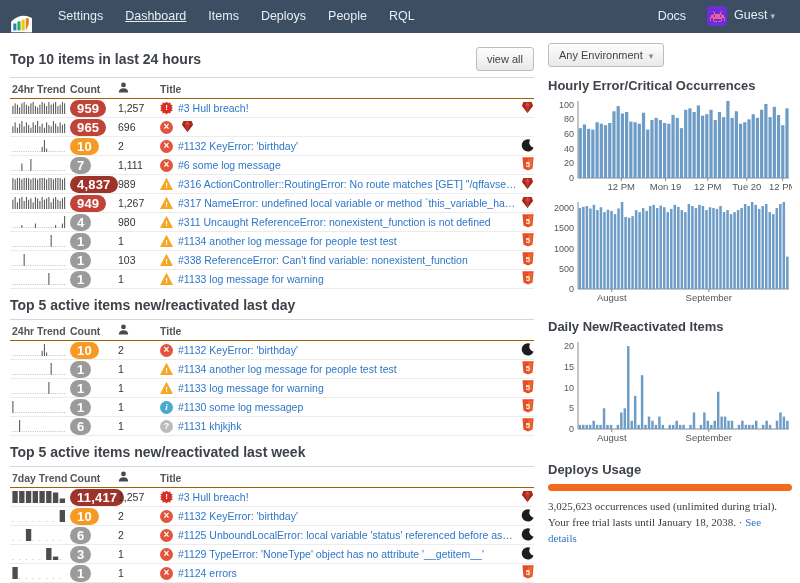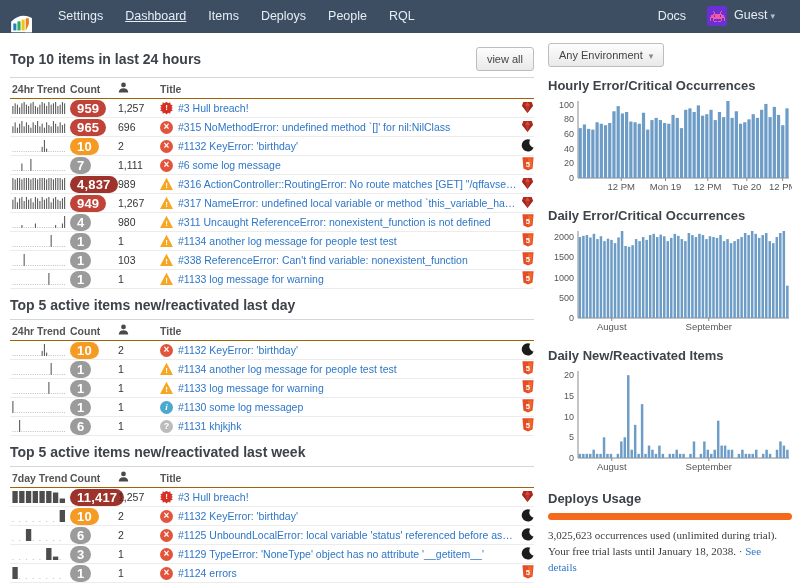--- a/index.html
+++ b/index.html
@@ -205,23 +205,20 @@
                 <rect x="45.4" y="6.333333333333333" width="1" height="6.666666666666667" fill="#4d4d4d"></rect>
                 <rect x="47.65" y="2.333333333333334" width="1" height="10.666666666666666" fill="#4d4d4d"></rect>
                 <rect x="49.9" y="5" width="1" height="8" fill="#4d4d4d"></rect>
                 <rect x="52.15" y="3.666666666666666" width="1" height="9.333333333333334" fill="#4d4d4d"></rect>
               </svg></span>
             <span class="c-badge"><span class="badge b-red">965</span></span>
             <span class="c-count">696</span>
             <span class="c-icon">
               <span class="lvl lvl-error">×</span>
             </span>
-            <span class="c-title">
-              <a class="title-link">#315 NoMethodError: undefined method `[]' for nil:NilClass</a>
-            </span>
             <span class="c-plat"><svg width="13" height="13" viewBox="0 0 14 14">
                 <path fill="#b5271b" d="M2.5 1.2h9L13 5 7 13 1 5z"></path>
                 <path fill="#e0604f" d="M7 1.2 4.5 5 7 13 9.5 5z" opacity="0.75"></path>
                 <path fill="#8f1d13" d="M1 5h12L7 13z" opacity="0.45"></path>
               </svg></span>
           </div>
           <div class="row">
             <span class="c-trend"><svg width="54" height="13" viewBox="0 0 54 13">
                 <rect x="0.4" y="12" width="1" height="1" fill="#c0c0c0"></rect>
                 <rect x="2.65" y="12" width="1" height="1" fill="#c0c0c0"></rect>
@@ -979,21 +976,20 @@
           <line x1="117.565" y1="82" x2="117.565" y2="85" stroke="#8a8a8a" stroke-width="1"></line>
           <text x="117.565" y="94" text-anchor="middle" font-size="9.5" fill="#555" font-family="Liberation Sans, sans-serif">Mon 19</text>
           <line x1="159.765" y1="82" x2="159.765" y2="85" stroke="#8a8a8a" stroke-width="1"></line>
           <text x="159.765" y="94" text-anchor="middle" font-size="9.5" fill="#555" font-family="Liberation Sans, sans-serif">12 PM</text>
           <line x1="198.8" y1="82" x2="198.8" y2="85" stroke="#8a8a8a" stroke-width="1"></line>
           <text x="198.8" y="94" text-anchor="middle" font-size="9.5" fill="#555" font-family="Liberation Sans, sans-serif">Tue 20</text>
           <line x1="234.67" y1="82" x2="234.67" y2="85" stroke="#8a8a8a" stroke-width="1"></line>
           <text x="234.67" y="94" text-anchor="middle" font-size="9.5" fill="#555" font-family="Liberation Sans, sans-serif">12 PM</text>
         </svg></div>
 
-    <h3>Daily Error/Critical Occurrences</h3>
     <div class="chart"><svg width="244" height="107" viewBox="0 0 244 107">
           <line x1="30" y1="5" x2="30" y2="92" stroke="#8a8a8a" stroke-width="1"></line>
           <line x1="30" y1="92" x2="241" y2="92" stroke="#8a8a8a" stroke-width="1"></line>
           <text x="26" y="95" text-anchor="end" font-size="9" fill="#555" font-family="Liberation Sans, sans-serif">0</text>
           <text x="26" y="74.76744186046511" text-anchor="end" font-size="9" fill="#555" font-family="Liberation Sans, sans-serif">500</text>
           <text x="26" y="54.53488372093023" text-anchor="end" font-size="9" fill="#555" font-family="Liberation Sans, sans-serif">1000</text>
           <text x="26" y="34.302325581395344" text-anchor="end" font-size="9" fill="#555" font-family="Liberation Sans, sans-serif">1500</text>
           <text x="26" y="14.069767441860463" text-anchor="end" font-size="9" fill="#555" font-family="Liberation Sans, sans-serif">2000</text>
           <rect x="30.6" y="11.069767441860463" width="2.5166666666666666" height="80.93023255813954" fill="#6d9cc6"></rect>
           <rect x="34.11666666666667" y="9.85581395348838" width="2.5166666666666666" height="82.14418604651162" fill="#6d9cc6"></rect>

